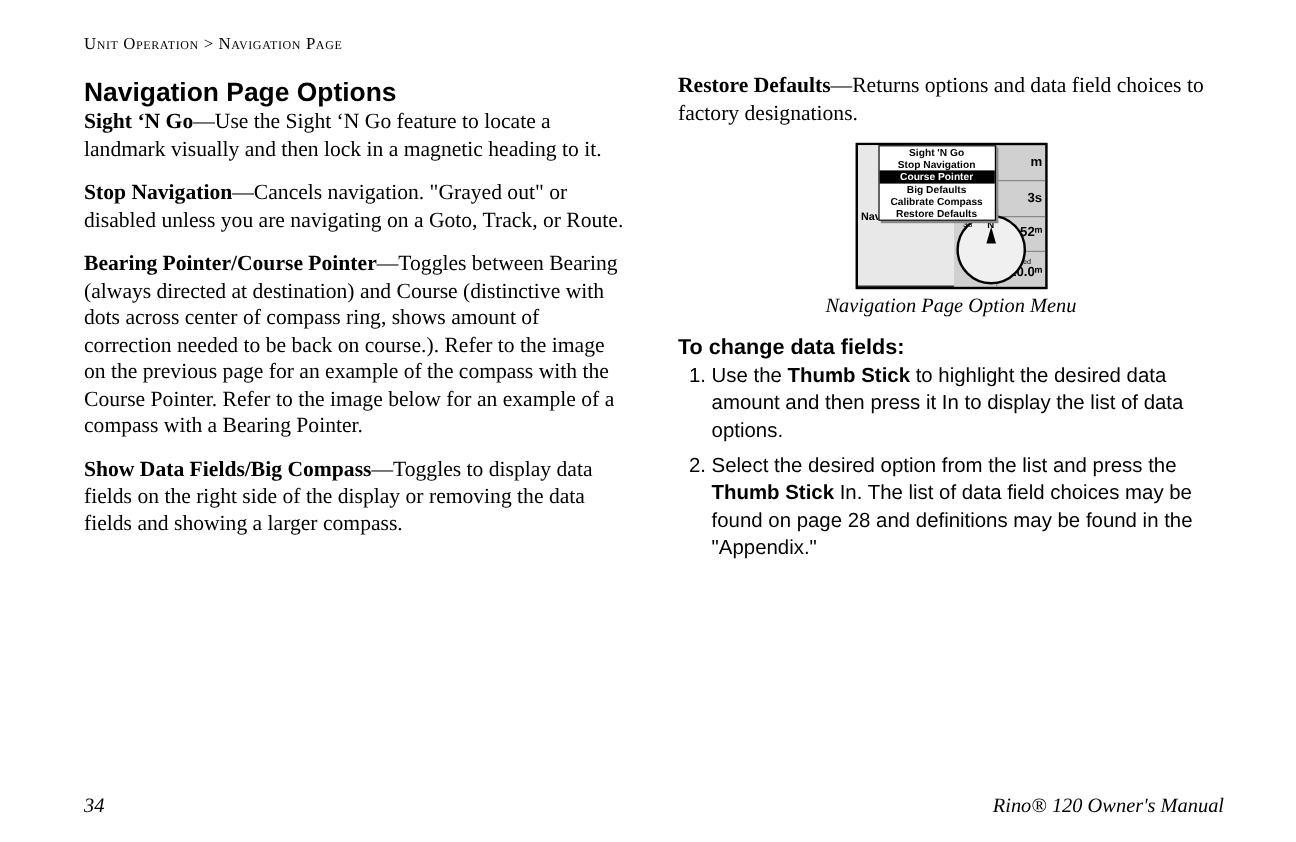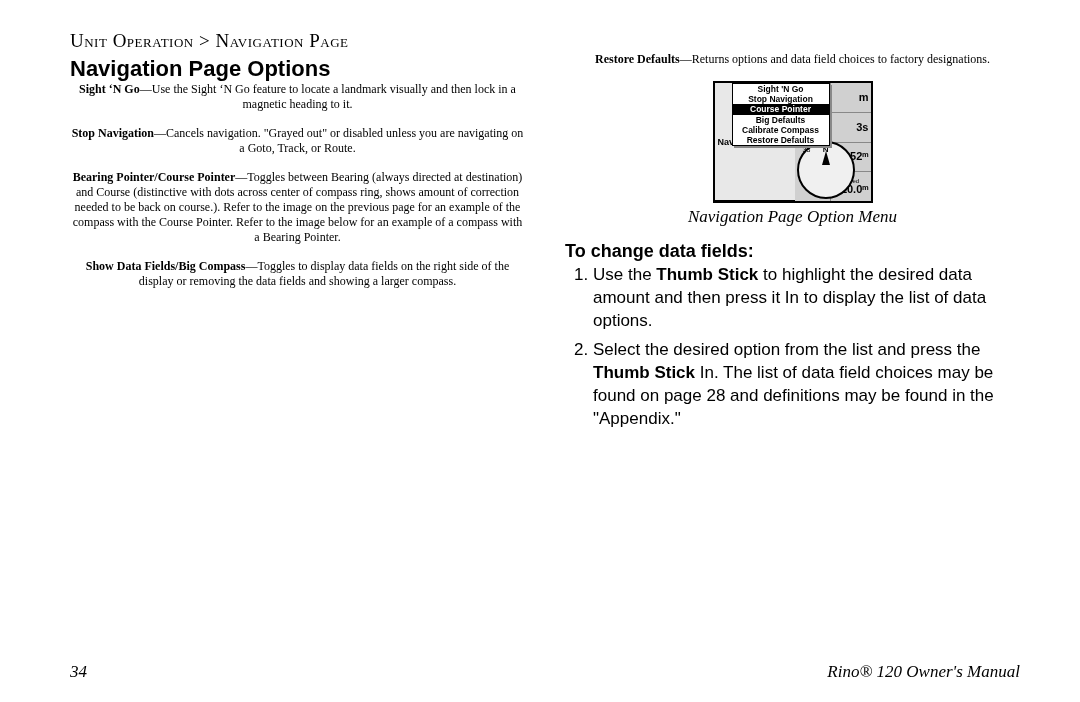--- a/index.html
+++ b/index.html
@@ -14,43 +14,43 @@
   }
   .page {
     padding: 30px 60px 20px 70px;
     box-sizing: border-box;
     width: 100%;
     height: 100%;
     position: relative;
   }
   .breadcrumb {
     font-family: "Times New Roman", serif;
-    font-size: 19px;
+    font-size: 14px;
     font-variant: small-caps;
     letter-spacing: 0.5px;
+    margin-bottom: 14px;
   }
   .cols {
     display: flex;
     gap: 40px;
   }
   .col {
     flex: 1;
     min-width: 0;
   }
   .heading {
     font-family: Arial, Helvetica, sans-serif;
     font-weight: bold;
     font-size: 22px;
     margin: 4px 0 0 0;
   }
   .para {
-    font-size: 12px;
+    font-size: 18px;
     line-height: 1.25;
     margin: 0 0 14px 0;
-    text-align: center;
   }
   .para b {
     font-weight: bold;
   }
   .subhead {
     font-family: Arial, Helvetica, sans-serif;
     font-weight: bold;
     font-size: 18px;
     margin: 14px 0 2px 0;
   }

